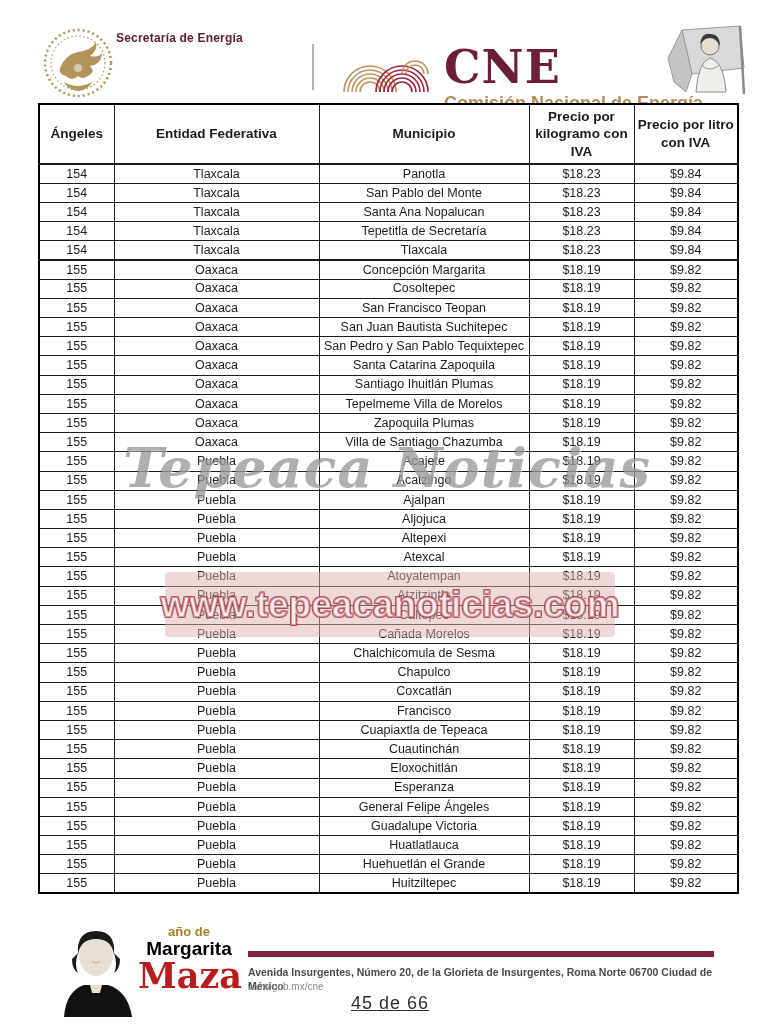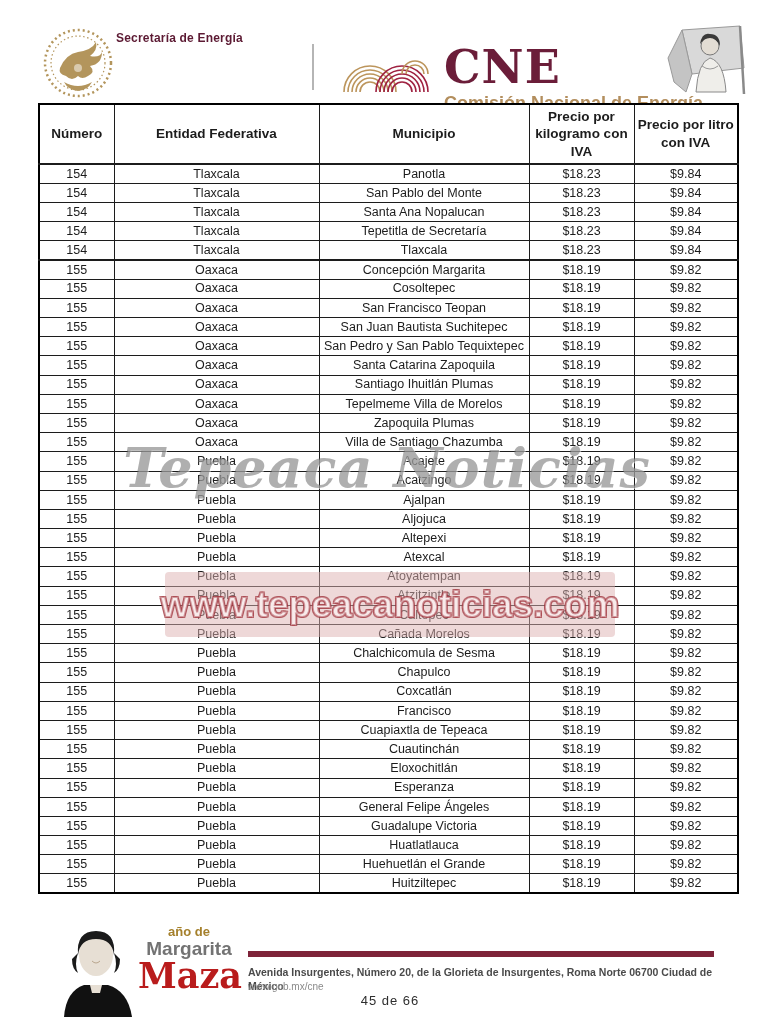--- a/index.html
+++ b/index.html
@@ -88,34 +88,34 @@
 
   
   .ftr { position: absolute; left: 0; top: 915px; width: 774px; height: 109px; }
   .portrait { position: absolute; left: 54px; top: 6px; }
   .year-block { position: absolute; left: 138px; top: 10px; width: 102px; text-align: center; }
   .year-num {
     font-family: "DejaVu Serif","Liberation Serif",serif;
     font-weight: bold; font-size: 33px; line-height: 1; color: #a5802c;
   }
   .year-caption { font-size: 13px; font-weight: bold; color: #a5802c; line-height: 1.1; }
-  .person-first { font-size: 19px; font-weight: bold; color: #737373; line-height: 1.05; text-align: center; }
+  .person-first { font-size: 19px; font-weight: bold; color: #000000; line-height: 1.05; text-align: center; }
   .person-last {
     font-family: "DejaVu Serif","Liberation Serif",serif;
     font-weight: bold; font-size: 35px; line-height: 0.95; color: #b91c1c; text-align: right;
   }
   .ftr-rule { position: absolute; left: 248px; top: 36px; width: 466px; height: 6px; background: #7e2339; }
   .ftr-address {
     position: absolute; left: 248px; top: 50px; width: 480px;
     font-size: 10.5px; font-weight: bold; color: #4a4a4a; line-height: 1.35;
   }
   .ftr-site { position: absolute; left: 248px; top: 66px; font-size: 10px; color: #8a8a8a; }
   .ftr-page {
     position: absolute; left: 330px; top: 78px; width: 120px; text-align: center;
-    font-size: 13px; color: #2e2e2e; letter-spacing: 1px;
+    font-size: 18px; color: #2e2e2e; letter-spacing: 1px; text-decoration: underline;
   }
 </style>
 </head>
 <body>
 
 <div class="page">
 
   <div class="hdr">
 
     <div class="seal">
@@ -178,21 +178,21 @@
   <table class="price-table">
     <colgroup>
       <col style="width:75px">
         <col style="width:205px">
         <col style="width:210px">
       <col style="width:105px">
         <col style="width:104px">
     </colgroup>
     <thead>
       <tr>
-        <th>Número</th>
+        <th>Ángeles</th>
         <th>Entidad Federativa</th>
         <th>Municipio</th>
         <th>Precio por kilogramo con IVA</th>
         <th>Precio por litro con IVA</th>
       </tr>
     </thead>
     <tbody>
         <tr>
           <td>154</td>
           <td>Tlaxcala</td>

